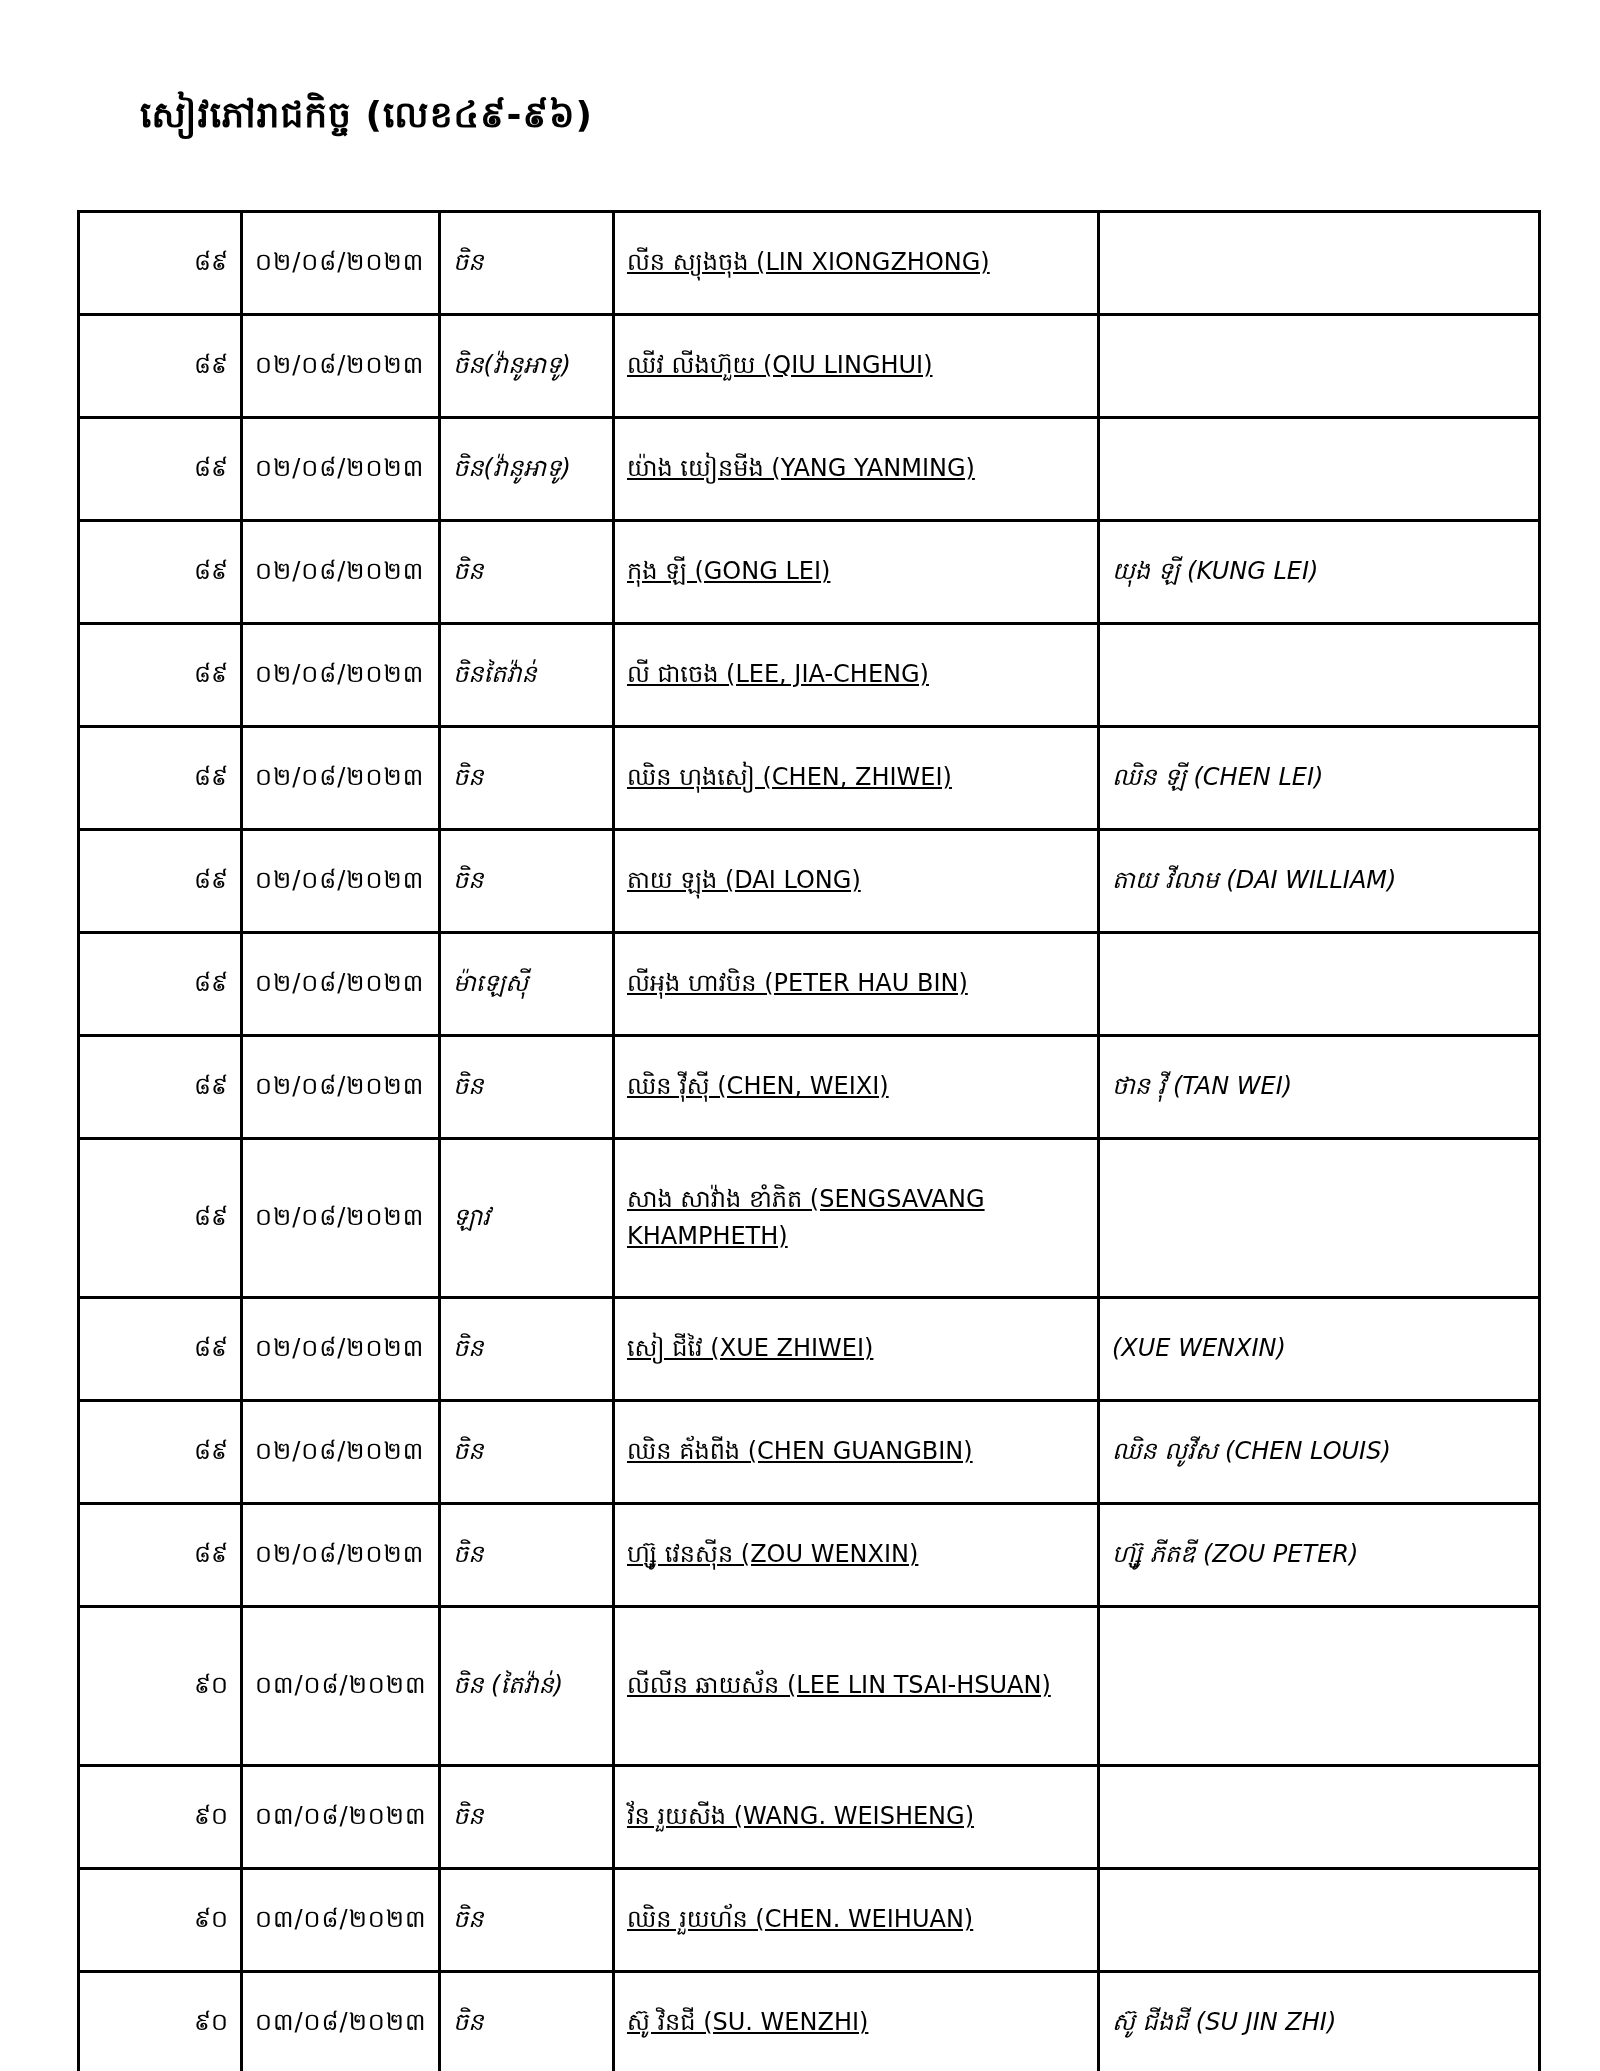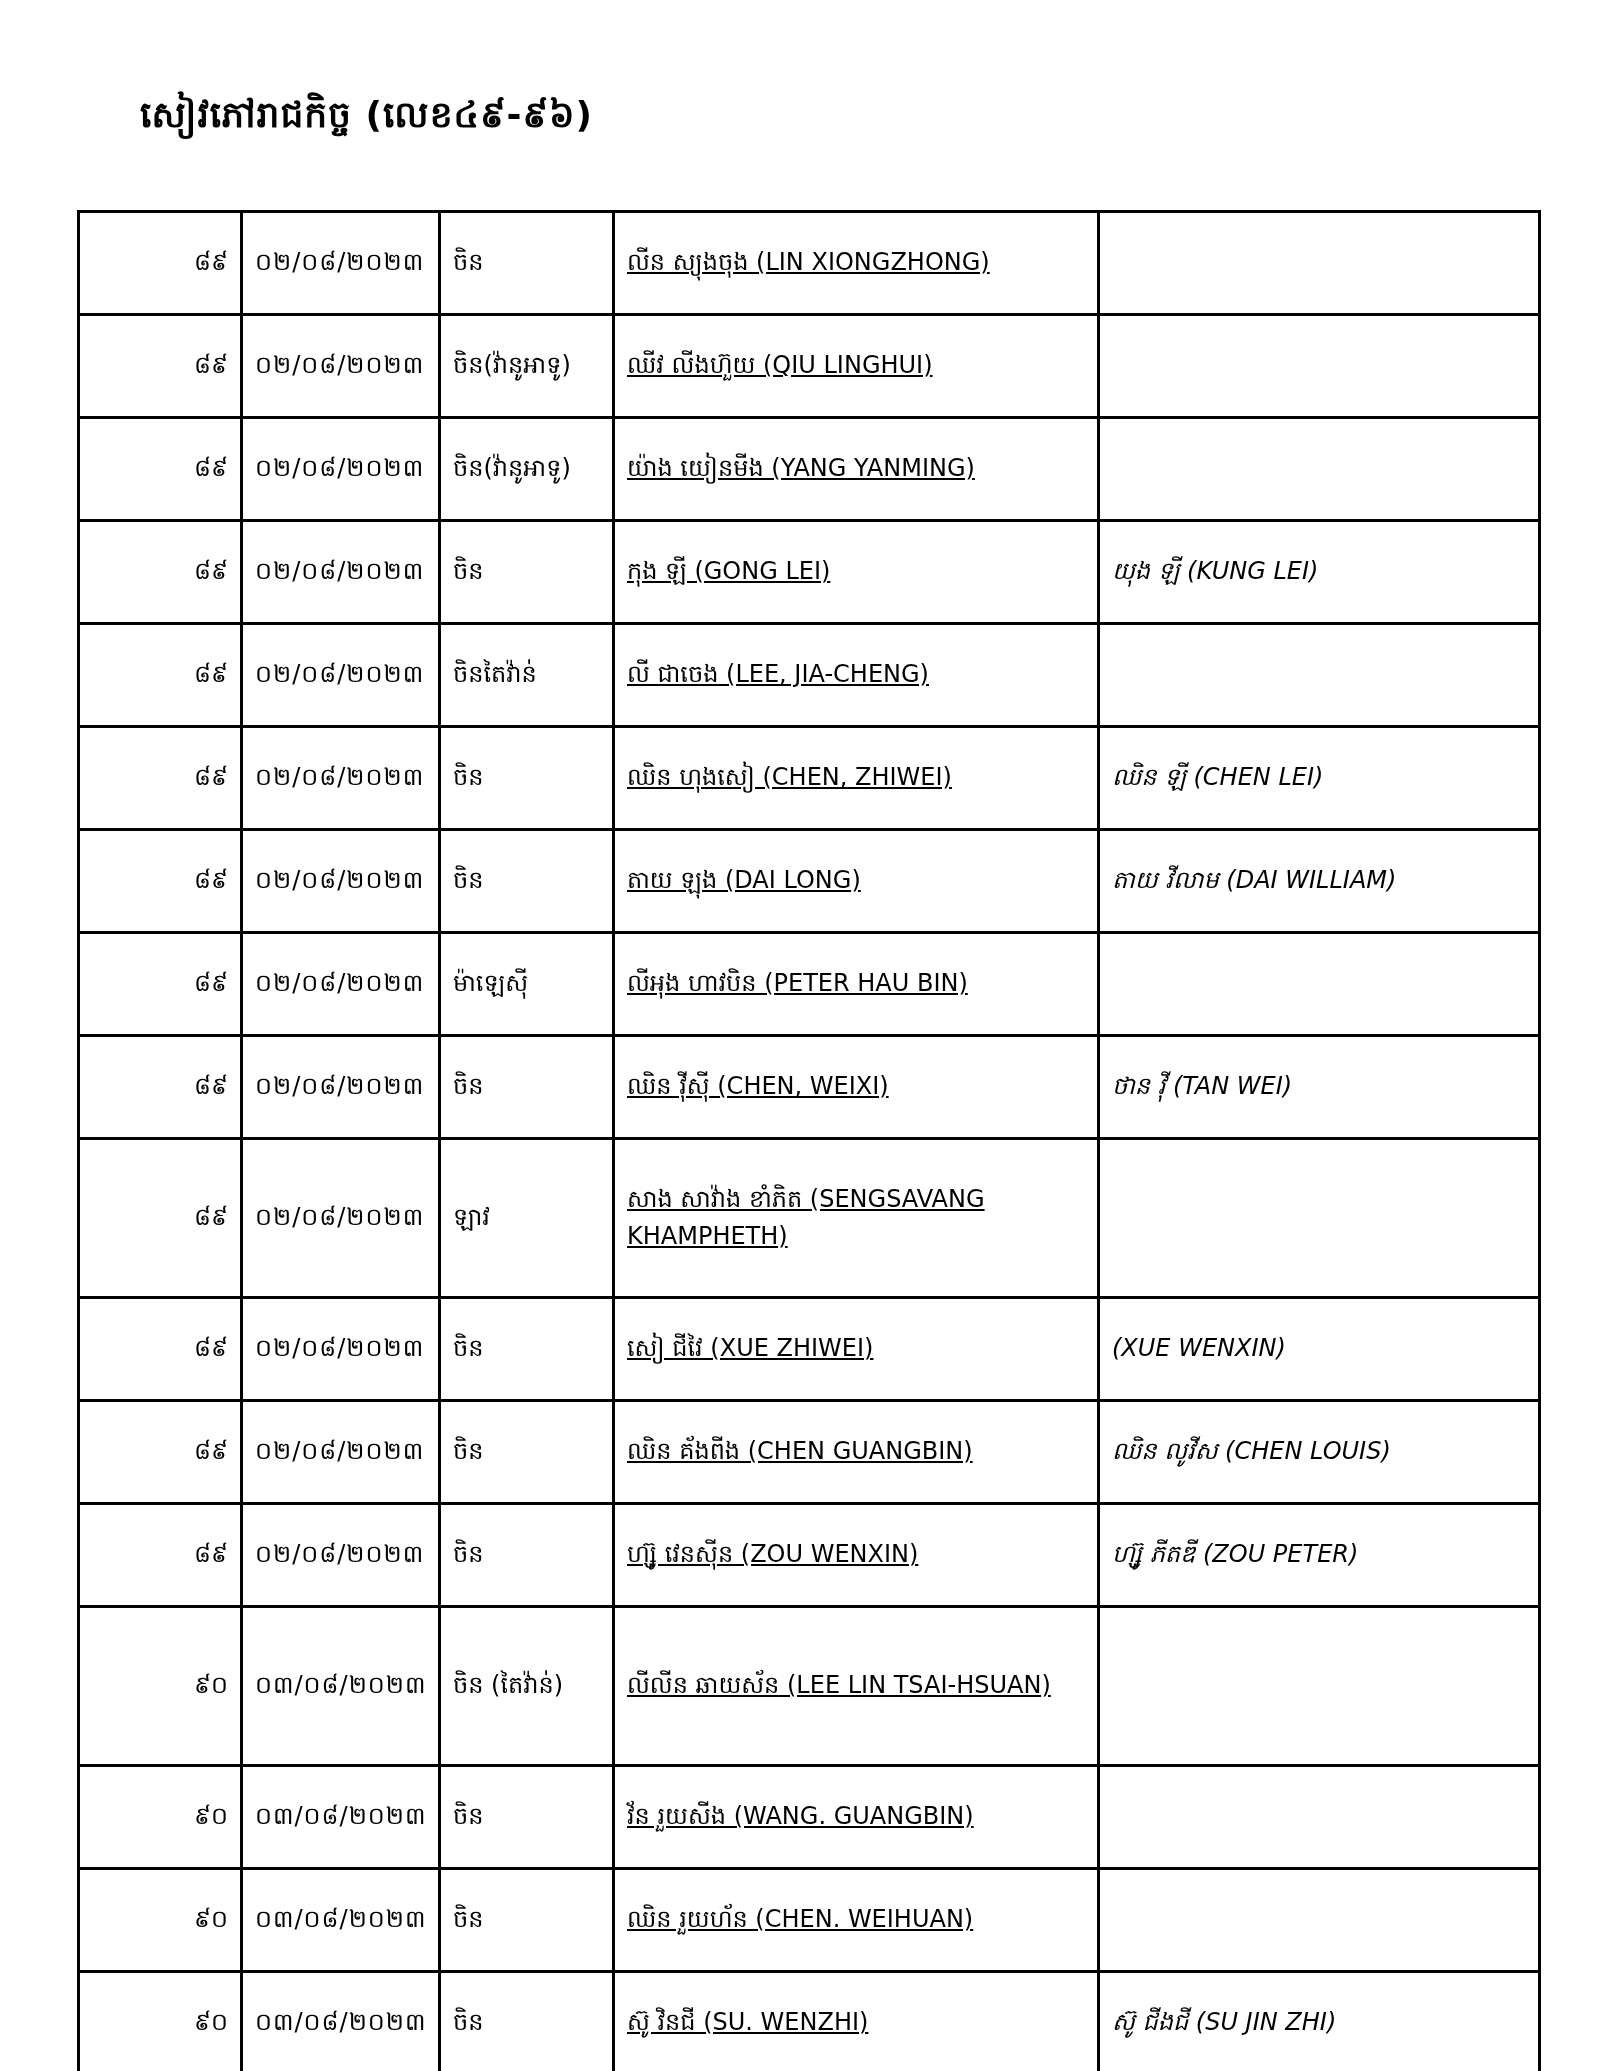--- a/index.html
+++ b/index.html
@@ -38,21 +38,21 @@
     line-height: 1.55;
     height: 92px;
     vertical-align: middle;
     padding: 4px 12px;
     overflow: hidden;
     word-wrap: break-word;
   }
   tr.tall td { height: 148px; }
   td.c-no   { text-align: right; padding: 4px 4px; }
   td.c-date { padding: 4px 8px; white-space: nowrap; letter-spacing: 1px; }
-  td.c-nat  { padding: 4px 8px; }
+  td.c-nat  { padding: 4px 8px; font-style: italic; }
   td.c-name { padding: 4px 14px; text-decoration: underline; }
   td.c-other{ padding: 4px 14px; font-style: italic; }
 </style>
 </head>
 <body>
 
 <h1 class="page-title">សៀវភៅរាជកិច្ច (លេខ៤៩-៩៦)</h1>
 
 <table class="gazette">
   <colgroup>
@@ -172,21 +172,21 @@
     <td class="c-date">០៣/០៨/២០២៣</td>
     <td class="c-nat">ចិន (តៃវ៉ាន់)</td>
     <td class="c-name">លីលីន ឆាយស័ន (LEE LIN TSAI-HSUAN)</td>
     <td class="c-other"></td>
   </tr>
 
   <tr>
     <td class="c-no">៩០</td>
     <td class="c-date">០៣/០៨/២០២៣</td>
     <td class="c-nat">ចិន</td>
-    <td class="c-name">វ័ន រួយសីង (WANG. GUANGBIN)</td>
+    <td class="c-name">វ័ន រួយសីង (WANG. WEISHENG)</td>
     <td class="c-other"></td>
   </tr>
 
   <tr>
     <td class="c-no">៩០</td>
     <td class="c-date">០៣/០៨/២០២៣</td>
     <td class="c-nat">ចិន</td>
     <td class="c-name">ឈិន រួយហ័ន (CHEN. WEIHUAN)</td>
     <td class="c-other"></td>
   </tr>

